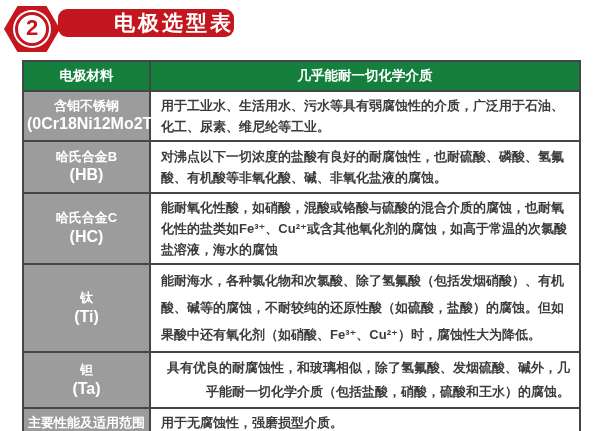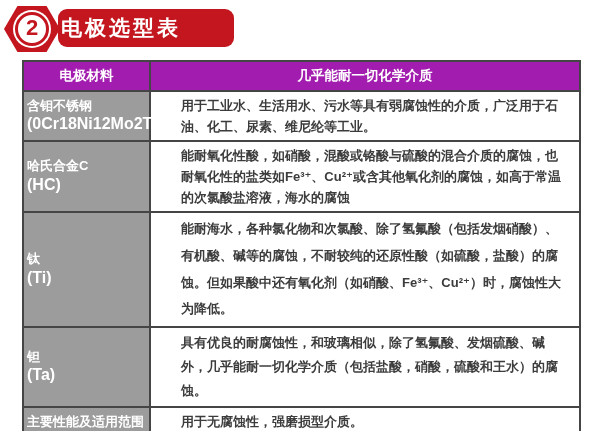--- a/index.html
+++ b/index.html
@@ -25,61 +25,61 @@
   .hex-ring{
     width:28px;height:28px;border-radius:50%;
     border:3px solid #c3161e;background:#ffffff;
     display:flex;align-items:center;justify-content:center;
   }
   .hex-num{
     color:#c3161e;font-size:22px;font-weight:bold;line-height:1;
     transform:translateY(-1px);
   }
   .banner{
-    position:absolute;left:54px;top:5px;width:176px;height:38px;
+    position:absolute;left:54px;top:5px;width:176px;height:28px;
     background:#c3161e;border-radius:9px;
-    display:flex;align-items:center;justify-content:flex-start;
+    display:flex;align-items:center;justify-content:flex-end;
   }
   .banner-title{
     color:#ffffff;font-size:21px;font-weight:bold;letter-spacing:3px;
     text-indent:3px;
   }
 
   
   .spec-table{
     position:absolute;top:60px;left:22px;
     width:559px;border-collapse:collapse;table-layout:fixed;
   }
   .spec-table td,.spec-table th{
     border:2px solid #454545;
     box-sizing:border-box;
   }
   .col-material{width:127px;}
   th.hdr{
-    background:#a21caf;color:#ffffff;font-size:13.5px;font-weight:bold;
+    background:#15803d;color:#ffffff;font-size:13.5px;font-weight:bold;
     height:30px;text-align:center;padding:0 4px;
   }
   td.material{
     background:#9c9c9c;color:#ffffff;font-weight:bold;
-    text-align:left;vertical-align:middle;padding:2px 3px;
+    text-align:center;vertical-align:middle;padding:2px 3px;
   }
   td.material .mat-name{display:block;font-size:13px;line-height:1.35;}
   td.material .mat-code{display:block;font-size:16px;line-height:1.3;}
   td.desc{
     background:#ffffff;color:#3c3c3c;font-weight:bold;font-size:13px;
     vertical-align:middle;padding:3px 9px 3px 10px;text-align:left;
   }
-  td.desc .desc-text{display:block;line-height:1.62;margin-left:20px;}
+  td.desc .desc-text{display:block;line-height:1.62;}
   tr.r1{height:43px;}
   tr.r2{height:52px;}
   tr.r3{height:67px;}
   tr.r4{height:84px;}
   tr.r4 .desc-text{line-height:2.05;}
   tr.r5{height:49px;}
-  tr.r5 .desc-text{line-height:1.85;}
+  tr.r5 .desc-text{line-height:1.85;text-align:right;}
   tr.r6{height:23px;}
 </style>
 </head>
 <body>
 
 <div class="page">
 
   <div class="header">
     <div class="hex-badge">
       <div class="hex-outer-circle">
@@ -105,20 +105,29 @@
       </tr>
     </thead>
     <tbody>
       <tr class="r1">
         <td class="material">
           <span class="mat-name">含钼不锈钢</span>
           <span class="mat-code">(0Cr18Ni12Mo2Ti)</span>
         </td>
         <td class="desc">
           <span class="desc-text">用于工业水、生活用水、污水等具有弱腐蚀性的介质，广泛用于石油、化工、尿素、维尼纶等工业。</span>
+        </td>
+      </tr>
+      <tr class="r2">
+        <td class="material">
+          <span class="mat-name">哈氏合金B</span>
+          <span class="mat-code">(HB)</span>
+        </td>
+        <td class="desc">
+          <span class="desc-text">对沸点以下一切浓度的盐酸有良好的耐腐蚀性，也耐硫酸、磷酸、氢氟酸、有机酸等非氧化酸、碱、非氧化盐液的腐蚀。</span>
         </td>
       </tr>
       <tr class="r3">
         <td class="material">
           <span class="mat-name">哈氏合金C</span>
           <span class="mat-code">(HC)</span>
         </td>
         <td class="desc">
           <span class="desc-text">能耐氧化性酸，如硝酸，混酸或铬酸与硫酸的混合介质的腐蚀，也耐氧化性的盐类如Fe³⁺、Cu²⁺或含其他氧化剂的腐蚀，如高于常温的次氯酸盐溶液，海水的腐蚀</span>
         </td>

